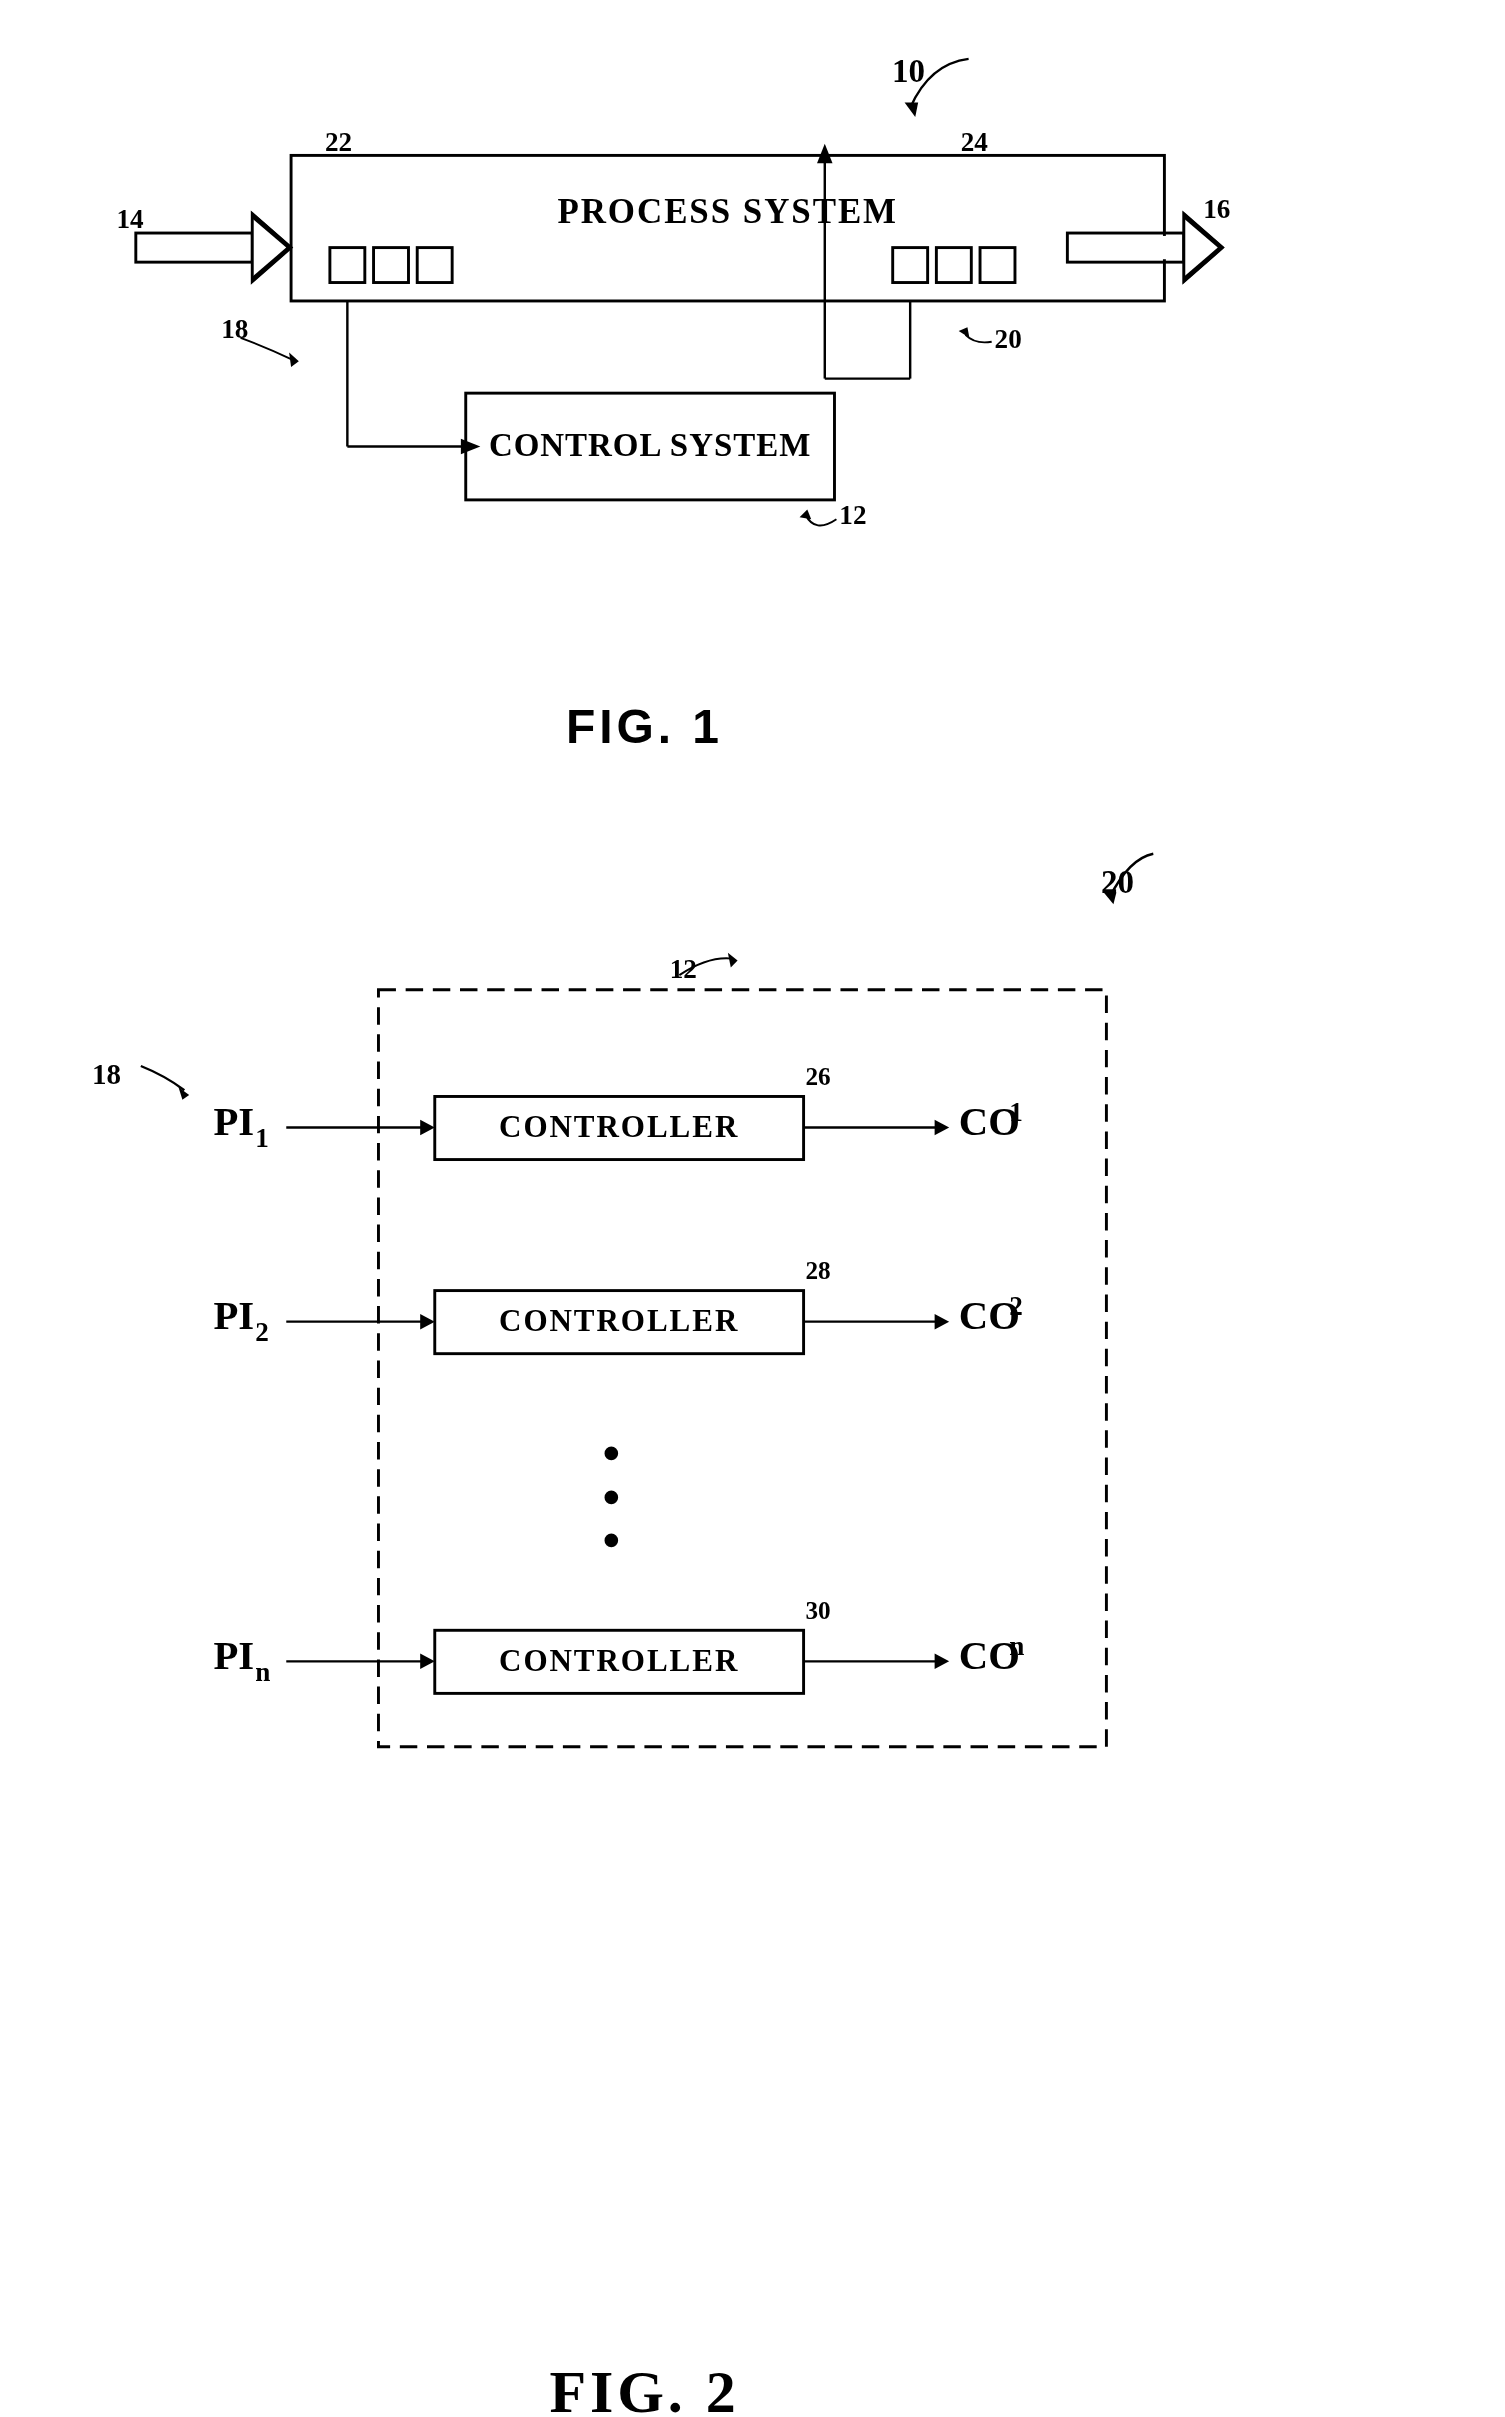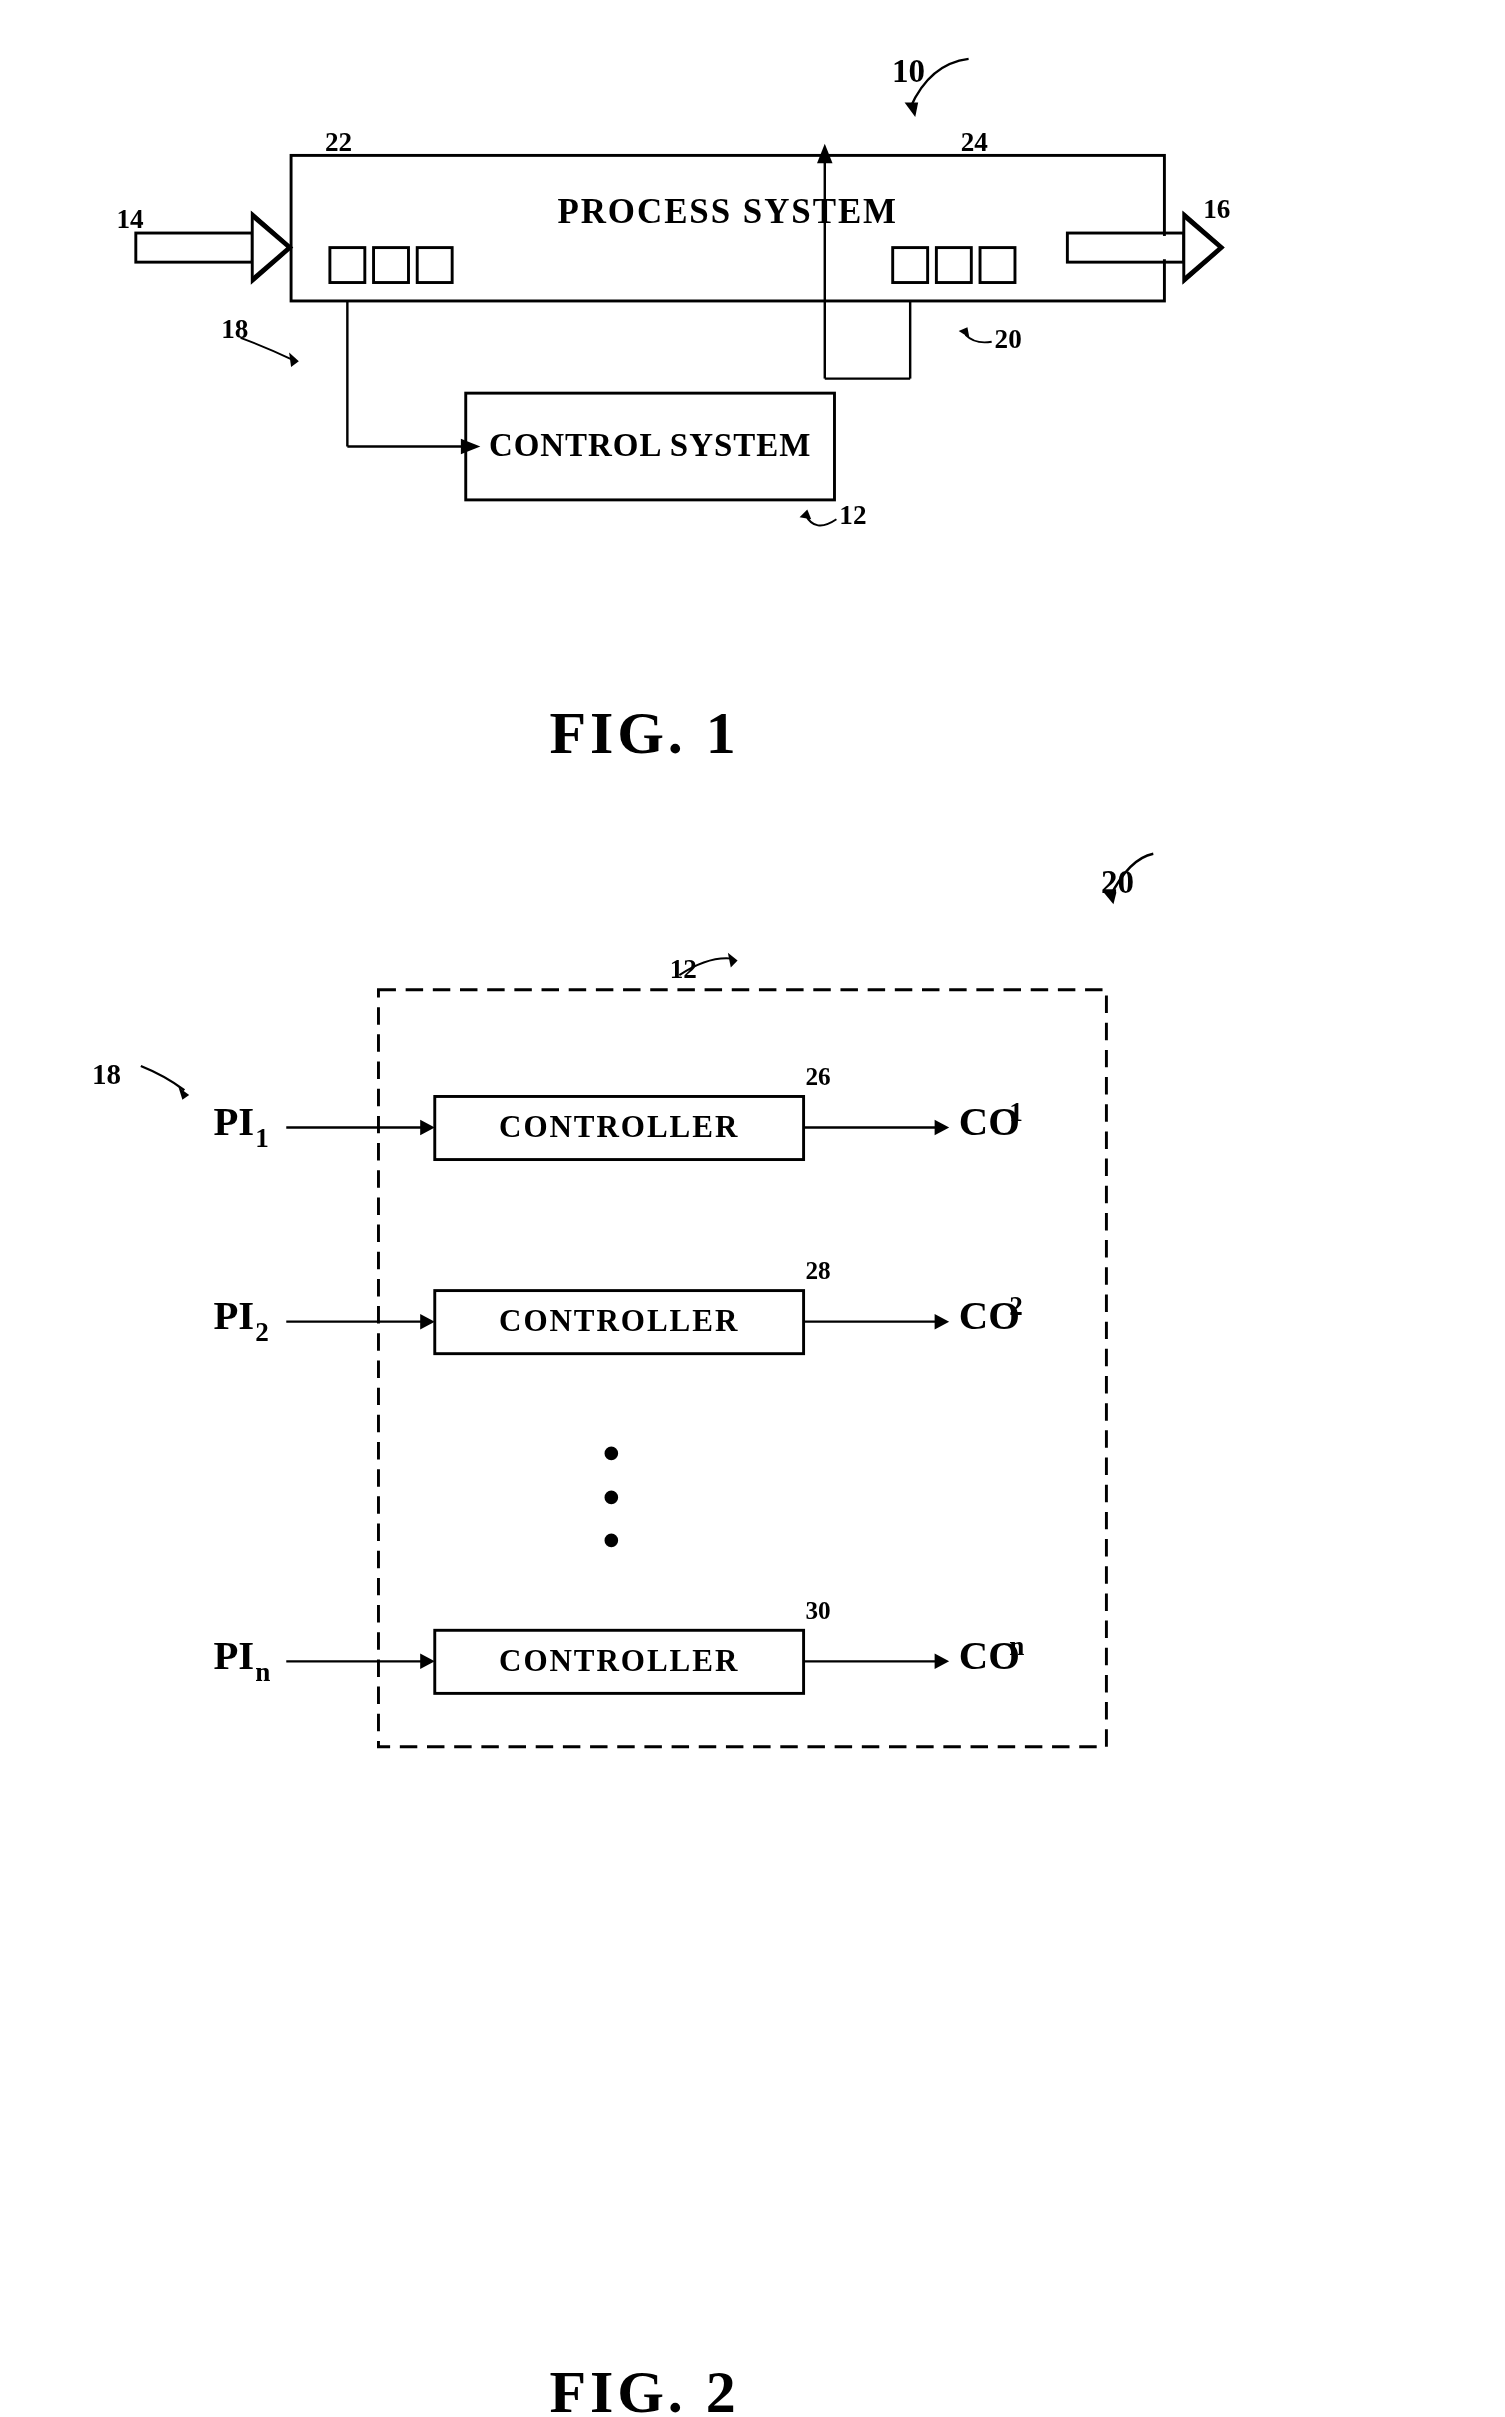--- a/index.html
+++ b/index.html
@@ -88,21 +88,21 @@
     <text x="128" y="248" font-family="Times New Roman, serif" font-size="28" font-weight="bold">18</text>
     <path d="M148,248 Q175,258 200,270" stroke="#000" stroke-width="2" fill="none"></path>
     <polygon points="198,263 208,272 200,278" fill="#000"></polygon>
 
     <text x="925" y="258" font-family="Times New Roman, serif" font-size="28" font-weight="bold">20</text>
     <path d="M922,252 Q905,255 895,245" stroke="#000" stroke-width="2" fill="none"></path>
     <polygon points="888,241 897,237 899,248" fill="#000"></polygon>
 
   </svg>
 
-  <div style="position:absolute; top:699px; left:50%; transform:translateX(-50%); font-size:60px; font-weight:bold; letter-spacing:3.9px; font-family: Liberation Serif, serif;">FIG. 1</div>
+  <div style="position:absolute; top:699px; left:50%; transform:translateX(-50%); font-size:48px; font-weight:bold; letter-spacing:3.9px; font-family: Liberation Sans, sans-serif;">FIG. 1</div>
 
   <div style="position:absolute; top:864px; right:155px; font-size:33px; font-weight:bold; font-family:'Times New Roman',serif;">20</div>
   <svg style="position:absolute; top:844px; right:121px; width:78px; height:68px;" viewBox="0 0 80 70" width="78" height="68">
     <path d="M65,10 Q40,15 20,55" stroke="#000" stroke-width="2.5" fill="none"></path>
     <polygon points="14,50 24,62 27,50" fill="#000"></polygon>
   </svg>
 
   <div style="position:absolute; top:1058px; left:92px; font-size:29px; font-weight:bold; font-family:'Times New Roman',serif;">18</div>
   <svg style="position:absolute; top:1056px; left:136px; width:58px; height:49px;" viewBox="0 0 60 50" width="58" height="49">
     <path d="M5,10 Q30,20 50,35" stroke="#000" stroke-width="2.5" fill="none"></path>

